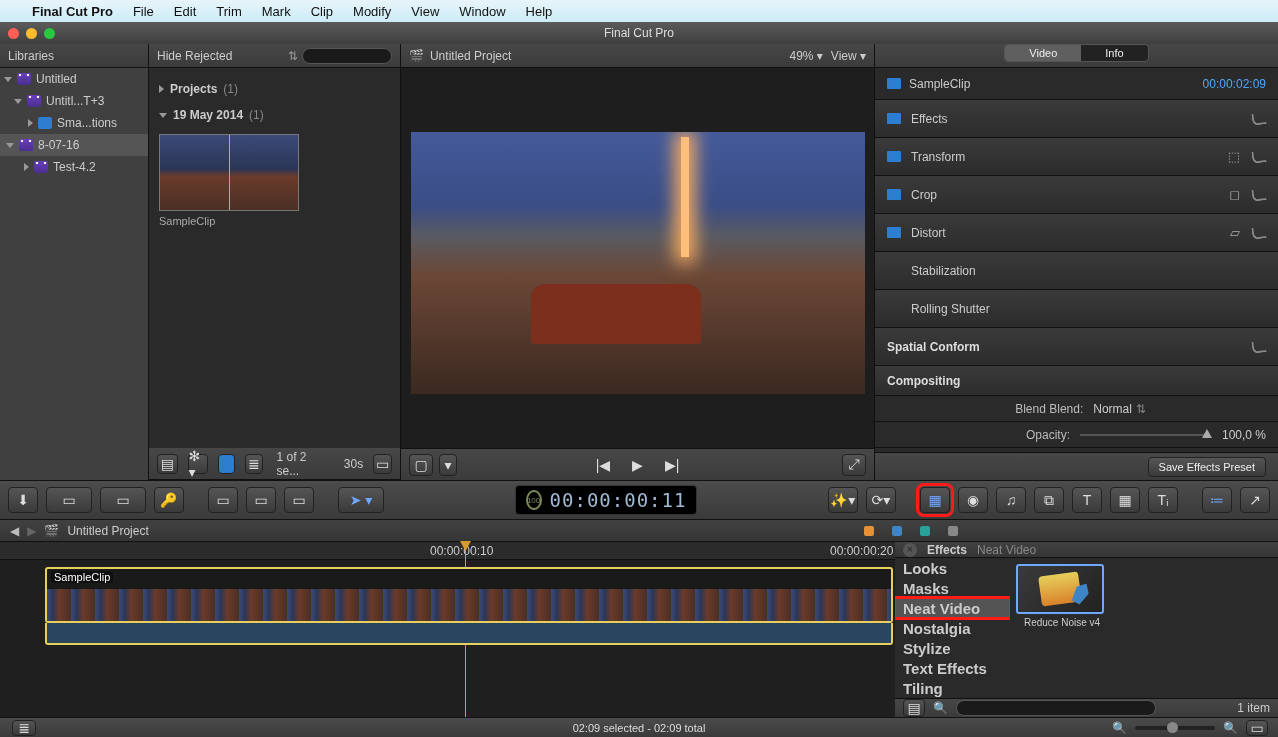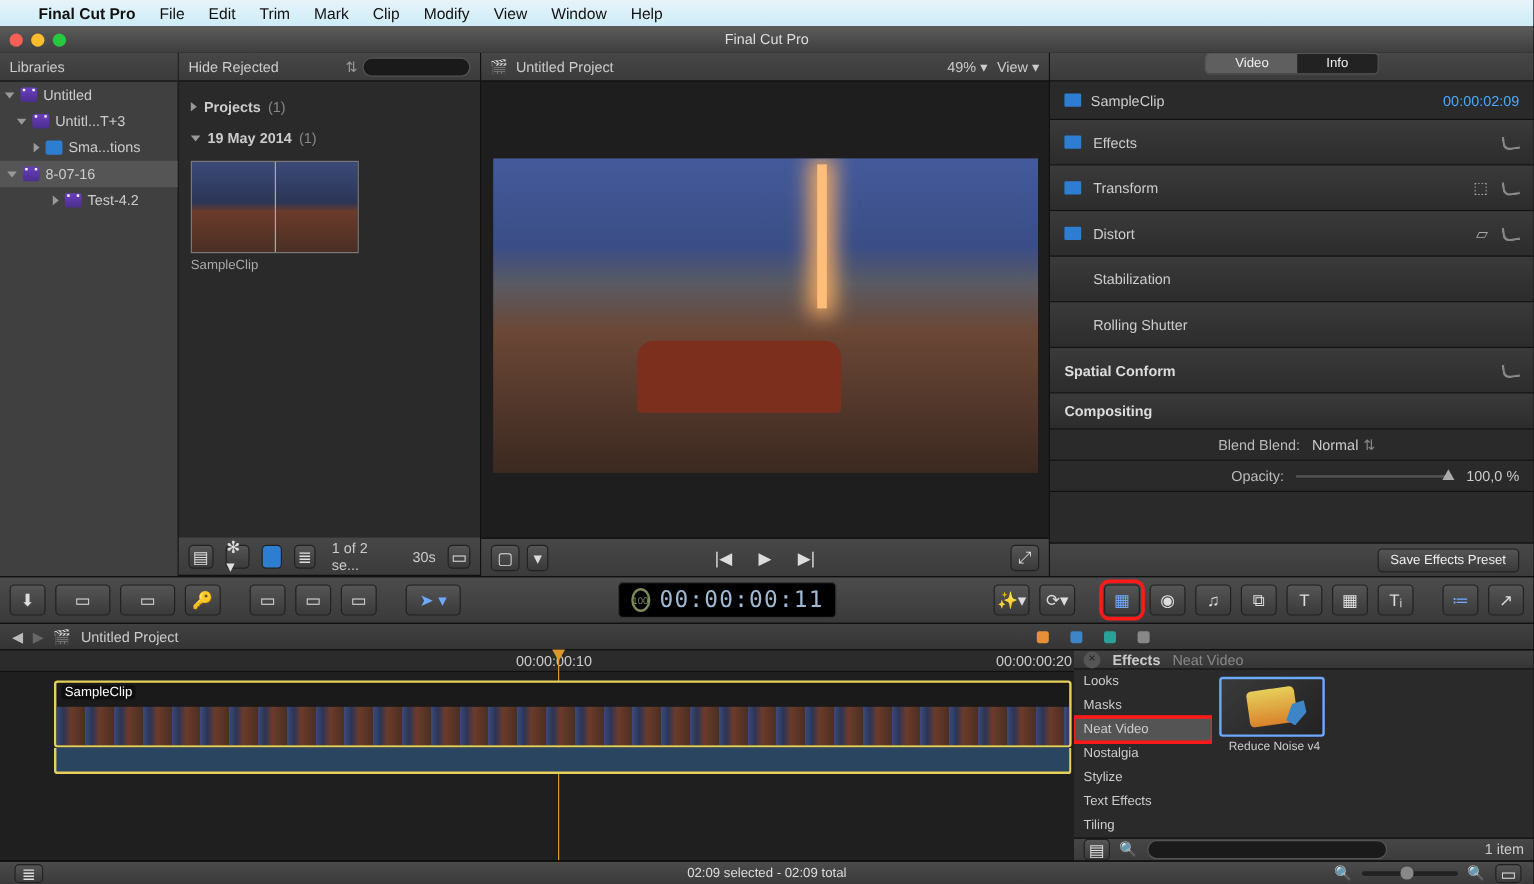--- a/index.html
+++ b/index.html
@@ -90,21 +90,21 @@
 .clip { position:absolute; left:45px; top:25px; right:2px; height:56px; background:#1a1a1a; border:2px solid #e6cf5a; border-radius:3px; overflow:hidden; }
 .clip .title { position:absolute; left:4px; top:2px; font-size:11px; color:#fff; background:rgba(0,0,0,.4); padding:0 3px; border-radius:2px;}
 .clipstrip { position:absolute; left:0; right:0; top:20px; bottom:0; background:repeating-linear-gradient(90deg,#3b4a78 0,#2b3556 6px,#6b3b2b 12px,#4b2f24 24px); }
 .audio { position:absolute; left:45px; top:81px; right:2px; height:22px; background:#2a4560; border:2px solid #e6cf5a; border-top:none; border-radius:0 0 3px 3px;}
 
 .effectspanel{flex:1;background:#2a2a2a;display:flex;flex-direction:column;}
 .efhdr{height:22px;background:linear-gradient(#414141,#353535);display:flex;align-items:center;padding:0 8px;gap:10px;border-bottom:1px solid #111;}
 .efhdr .x{width:14px;height:14px;background:#555;border-radius:50%;color:#222;display:flex;align-items:center;justify-content:center;font-size:10px;}
 .efbody{flex:1;display:flex;}
 .efcats{width:115px;background:#2a2a2a;}
-.efcat{height:20px;padding:0 8px;display:flex;align-items:center;font-size:11px;color:#ccc;}
+.efcat{height:20px;padding:0 8px;display:flex;align-items:center;font-size:15px;color:#ccc;font-weight:bold;}
 .efcat.sel{background:#545454;}
 .efcat.hi{outline:3px solid #ff1a1a;outline-offset:-1px;}
 .efthumbs{flex:1;background:#2a2a2a;padding:6px;}
 .efthumb{width:92px;text-align:center;}
 .efthumb .timg{width:88px;height:50px;background:linear-gradient(135deg,#3a3a3a,#222);border:2px solid #6fa8ff;border-radius:3px;display:flex;align-items:center;justify-content:center;position:relative;}
 .efthumb .timg::before{content:"";width:40px;height:30px;background:linear-gradient(#e6cf5a,#d9822b);border-radius:4px;transform:rotate(-8deg);}
 .efthumb .timg::after{content:"";position:absolute;right:14px;bottom:8px;width:14px;height:22px;background:#3d85c6;transform:rotate(30deg);clip-path:polygon(50% 0,100% 35%,80% 100%,20% 100%,0 35%);}
 .efthumb .tlabel{font-size:10px;color:#ccc;margin-top:3px;}
 .effoot{height:24px;background:linear-gradient(#474747,#3b3b3b);display:flex;align-items:center;padding:0 8px;gap:8px;border-top:1px solid #111;justify-content:space-between;}
 .search { flex:0 0 200px; height:16px; background:#1a1a1a; border:1px solid #555; border-radius:9px; }
@@ -159,21 +159,21 @@
     <div class="librow" style="padding-left:28px;">
         <span class="disc right"></span>
         <span class="libicon folder"></span>
         <span>Sma...tions</span>
       </div>
     <div class="librow sel" style="padding-left:6px;">
         <span class="disc down"></span>
         <span class="libicon lib"></span>
         <span>8-07-16</span>
       </div>
-    <div class="librow" style="padding-left:44px;">
+    <div class="librow" style="padding-left:24px;">
         <span class="disc right"></span>
         <span class="libicon lib"></span>
         <span>Test-4.2</span>
       </div>
   </div>
 
   <div class="browserpanel">
     <div class="panelhdr">
       <span>Hide Rejected</span>
       <span style="display:flex;gap:4px;align-items:center;">
@@ -256,20 +256,30 @@
           <span class="undo"></span>
         </div>
       </div>
     <div class="insprow">
         <div class="l">
           <span class="sq"></span>
           <span>Transform</span>
         </div>
         <div class="r">
           <span class="gear">⬚</span>
+          <span class="undo"></span>
+        </div>
+      </div>
+    <div class="insprow">
+        <div class="l">
+          <span class="sq"></span>
+          <span>Crop</span>
+        </div>
+        <div class="r">
+          <span class="gear">◻</span>
           <span class="undo"></span>
         </div>
       </div>
     <div class="insprow">
         <div class="l">
           <span class="sq"></span>
           <span>Distort</span>
         </div>
         <div class="r">
           <span class="gear">▱</span>

